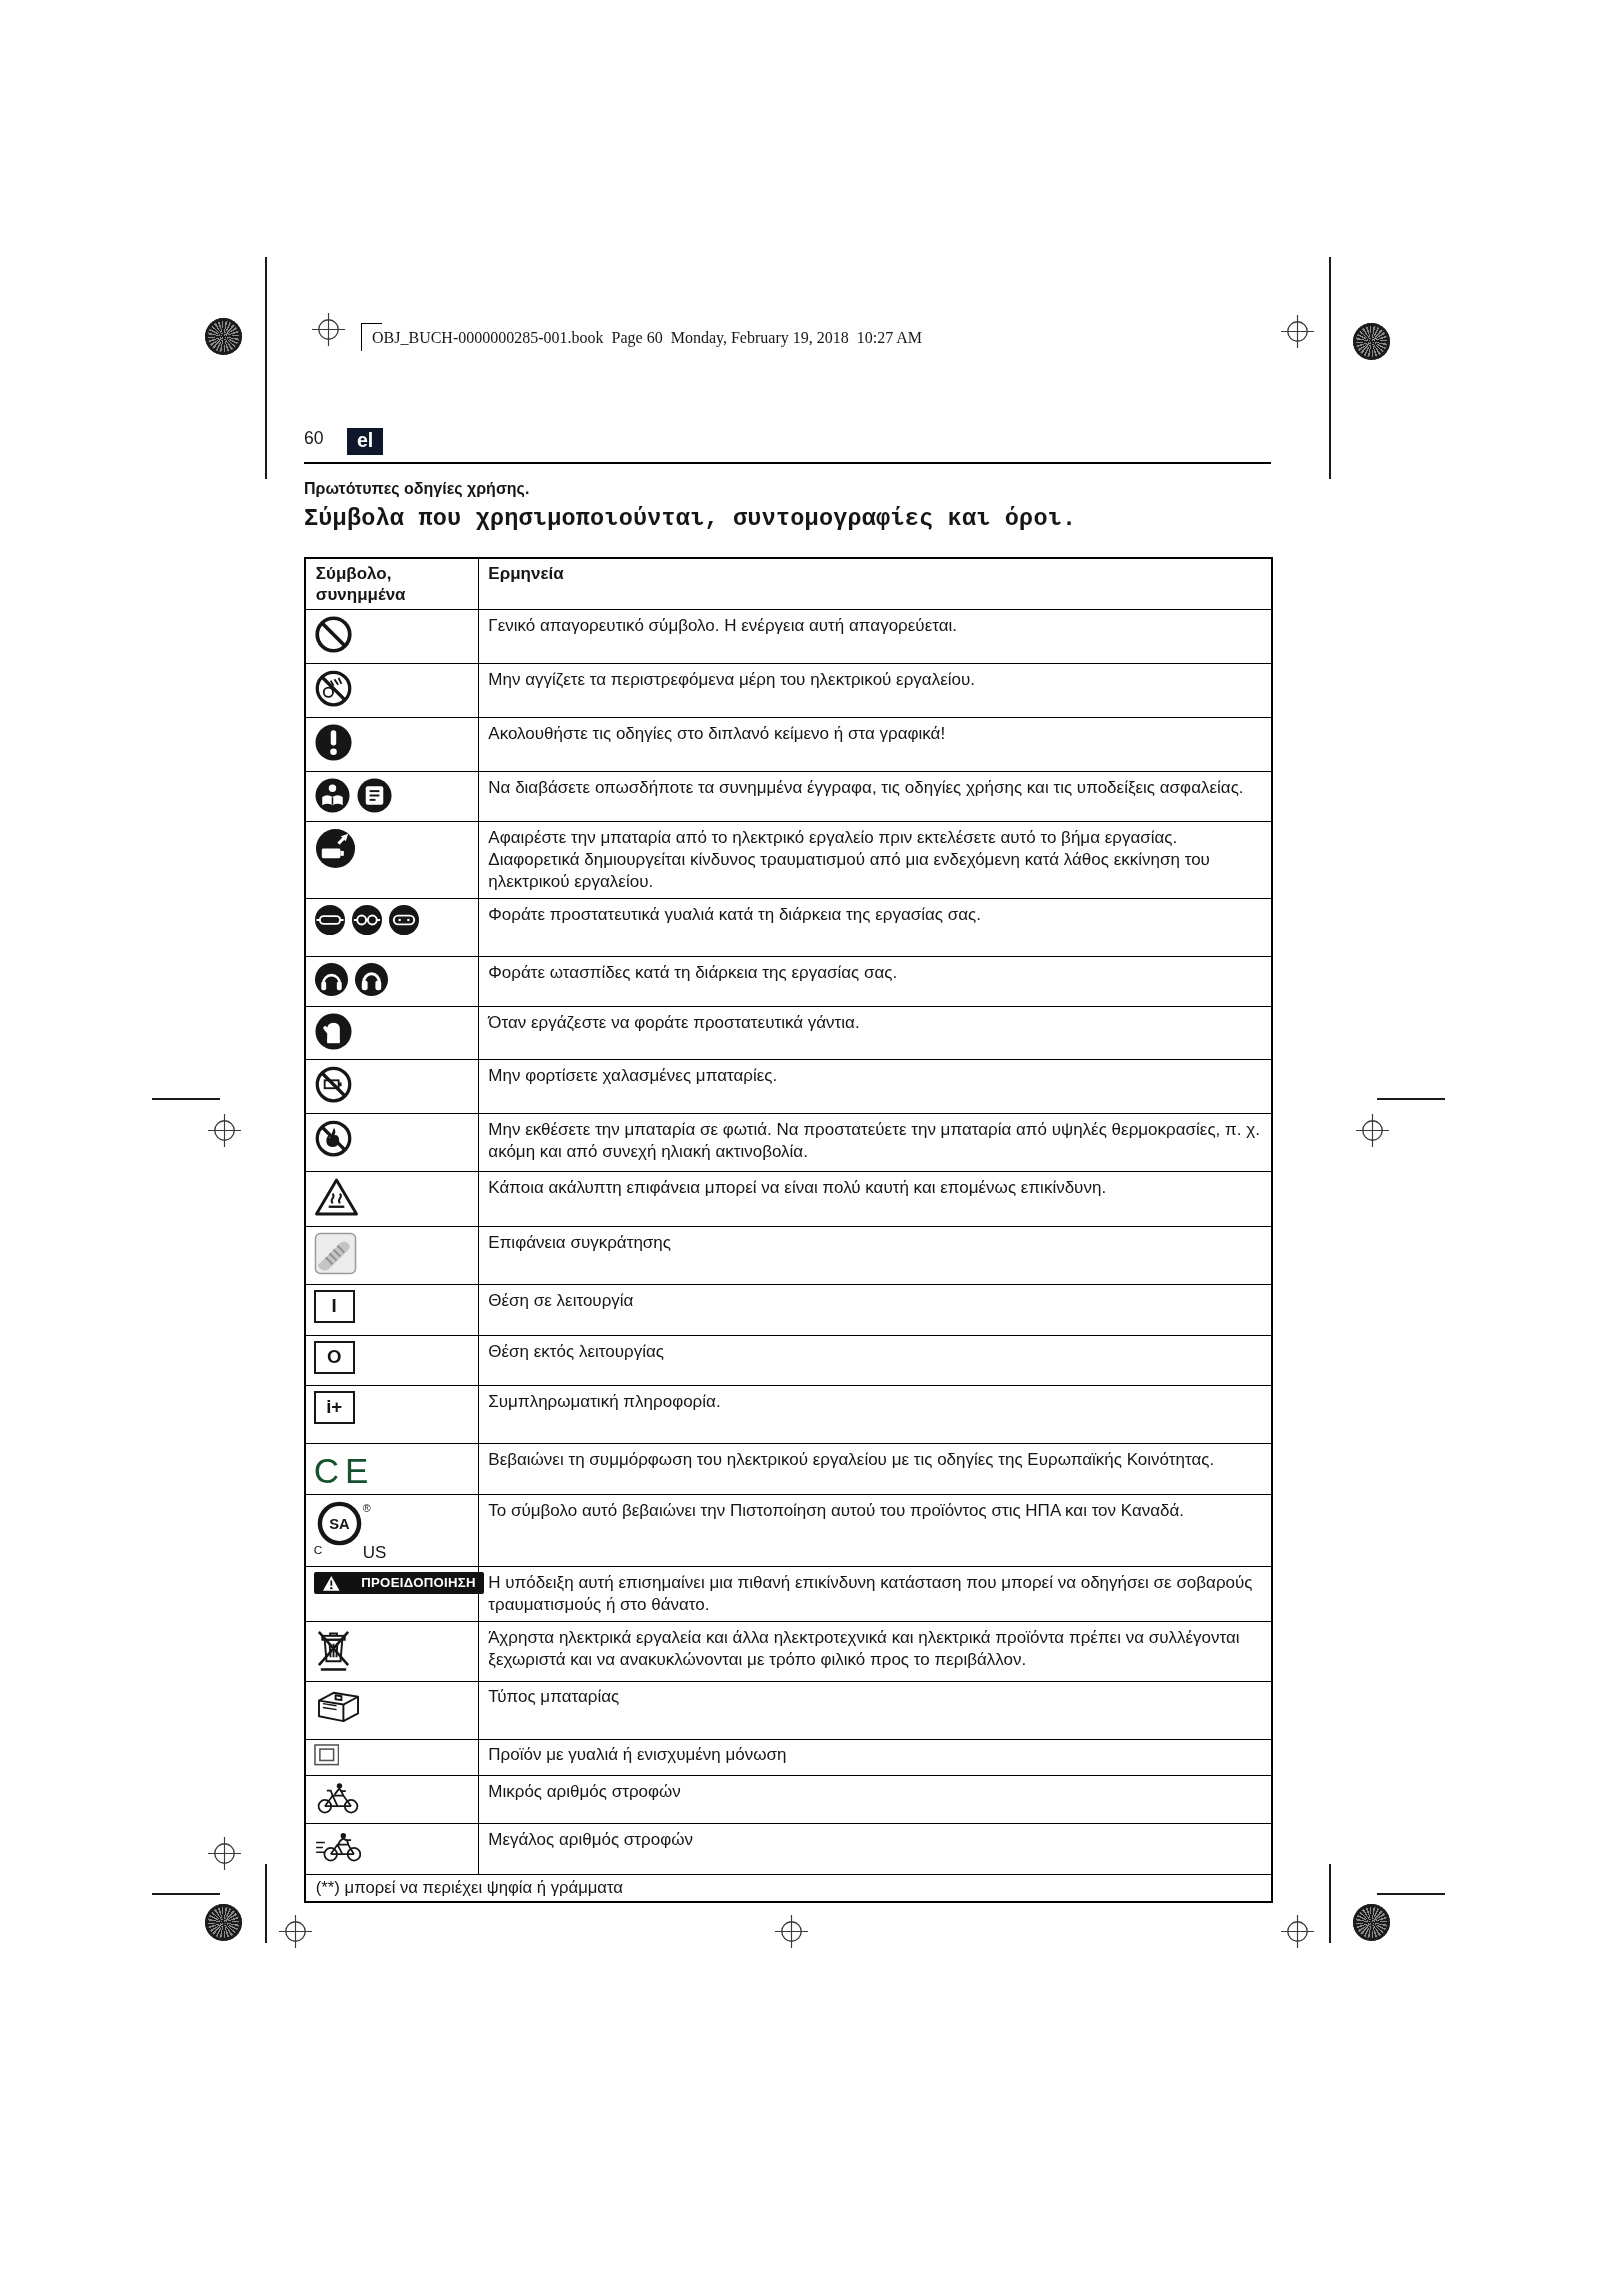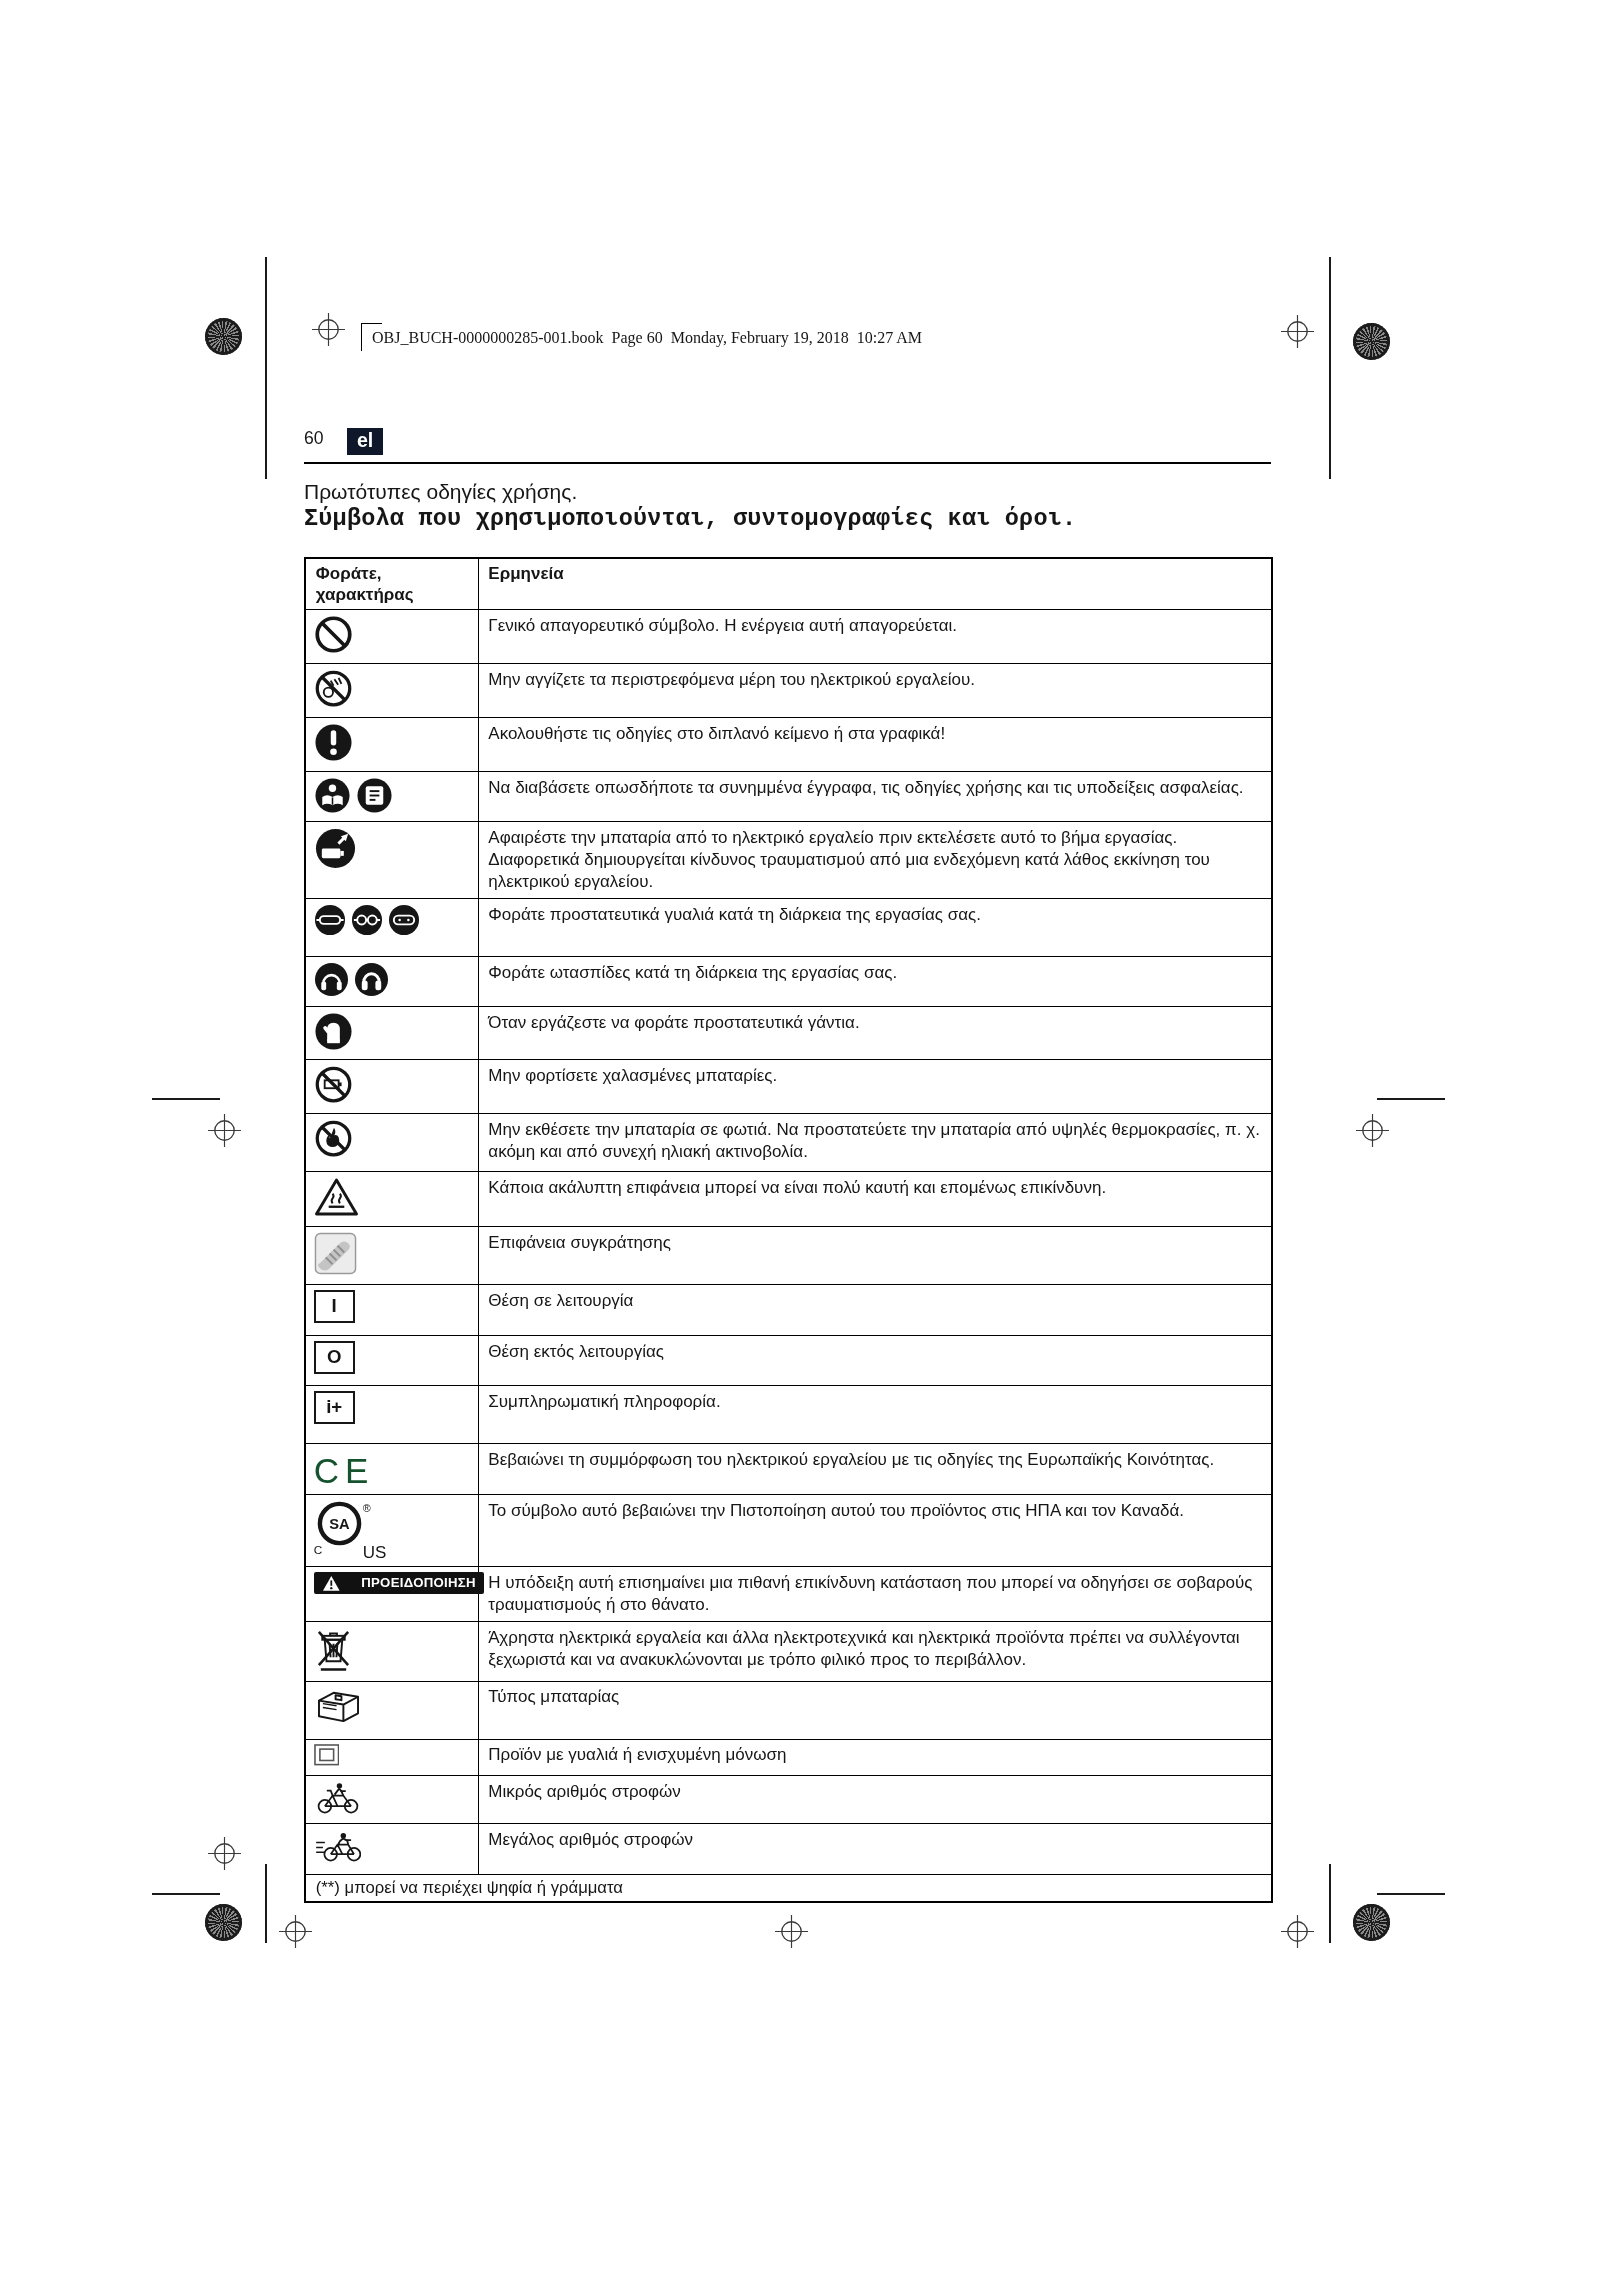--- a/index.html
+++ b/index.html
@@ -20,21 +20,21 @@
   .hdr-corner { position:absolute; left:361px; top:323px; width:19.6px; height:27.4px;
     border-left:1.5px solid #000; border-top:1.5px solid #000; }
   .book-header { position:absolute; left:372px; top:329px;
     font-family:"Liberation Serif", serif; font-size:16px; white-space:pre; }
   
   .pageid { position:absolute; left:304px; top:428px; display:flex; align-items:flex-start; gap:23.5px; }
   .pagenum { font-size:17.6px; }
   .lang-badge { background:#0f172a; color:#fff; font-weight:700; font-size:19.6px;
     padding:2px 9.8px 3.9px 9.8px; line-height:1.1; }
   .rule { position:absolute; left:304px; top:462px; width:967px; height:2px; background:#000; }
-  .intro { position:absolute; left:304px; top:480px; font-size:21px; font-weight:400; }
+  .intro { position:absolute; left:304px; top:480px; font-size:16px; font-weight:700; }
   .title { position:absolute; left:304px; top:505px; font-size:23.5px; font-weight:700; letter-spacing:0.2px;font-family:Liberation Mono, monospace; }
   
   table.symtable { position:absolute; left:304px; top:557px; width:967px;
     border-collapse:collapse; table-layout:fixed; }
   .symtable col.c1 { width:173px; }
   .symtable col.c2 { width:794px; }
   .symtable th, .symtable td { border:1.3px solid #000; vertical-align:top; text-align:left; }
   .symtable { border:2px solid #000; }
   .symtable th { font-size:17px; font-weight:700; padding:3.9px 9.8px; line-height:1.25; }
   td.desc { font-size:17px; line-height:1.3; padding:4.9px 9.8px 4.9px 9.8px; }
@@ -123,21 +123,21 @@
 <div class="title">Σύμβολα που χρησιμοποιούνται, συντομογραφίες και όροι.</div>
 
 <table class="symtable">
   <colgroup>
       <col class="c1">
       <col class="c2">
     </colgroup>
 
   <tbody>
       <tr style="height:45px">
-    <th>Φοράτε, χαρακτήρας</th>
+    <th>Σύμβολο, συνημμένα</th>
     <th>Ερμηνεία</th>
   </tr>
 
   <tr style="height:43px">
     <td class="sym"><svg width="39" height="39" viewBox="0 0 42 42">
             <circle cx="21" cy="21" r="17.5" fill="none" stroke="#161616" stroke-width="4"></circle>
             <line x1="8.6" y1="8.6" x2="33.4" y2="33.4" stroke="#161616" stroke-width="4"></line>
           </svg></td>
     <td class="desc">Γενικό απαγορευτικό σύμβολο. Η ενέργεια αυτή απαγορεύεται.</td>
   </tr>

